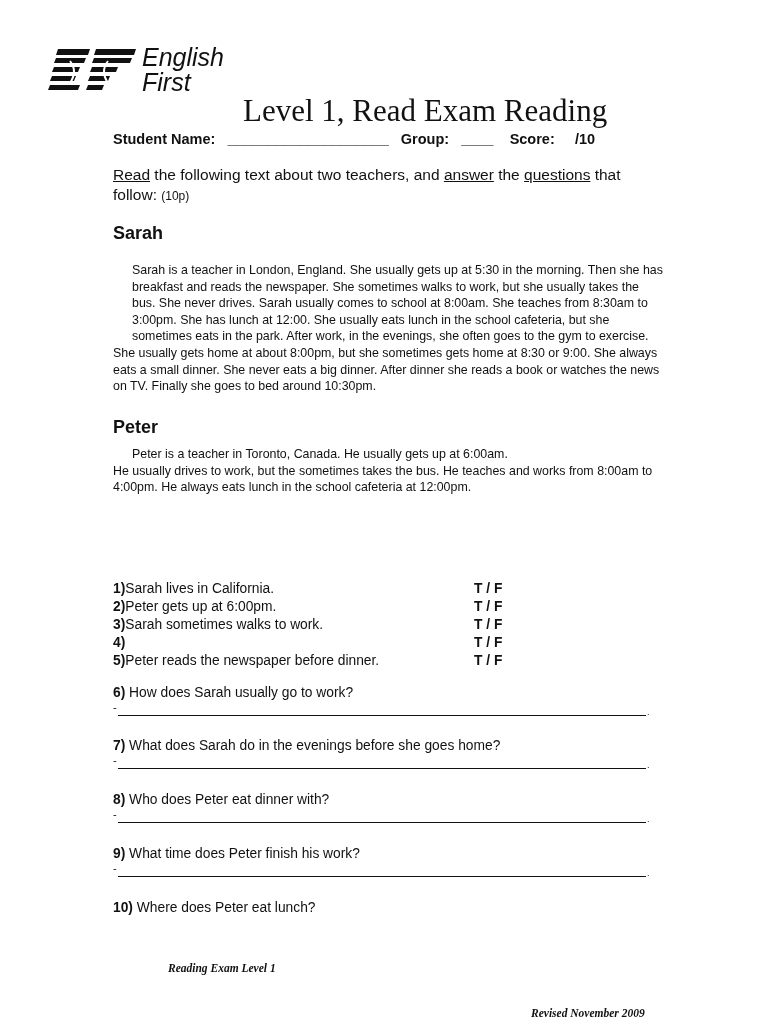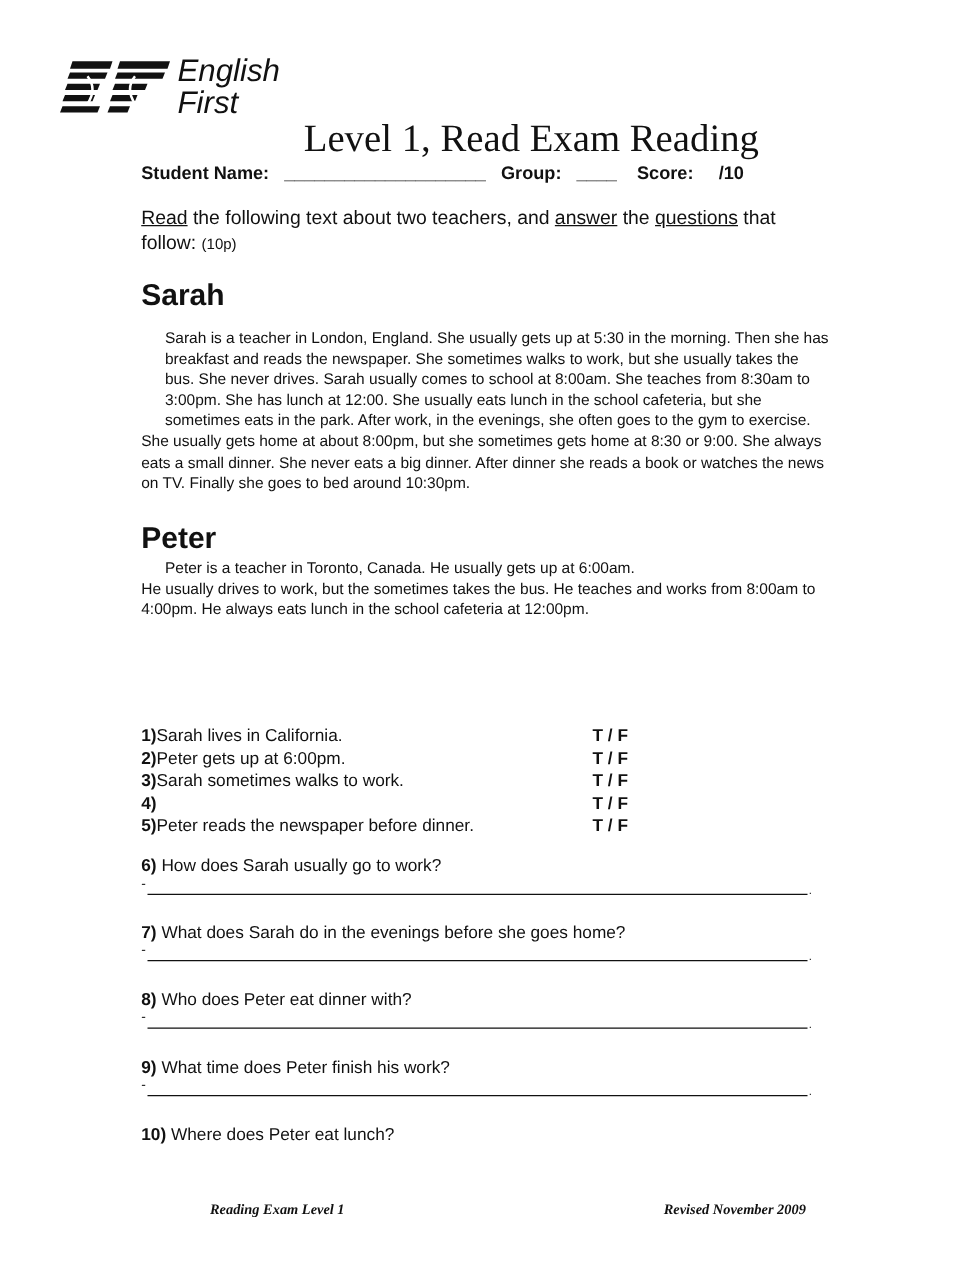--- a/index.html
+++ b/index.html
@@ -6,21 +6,21 @@
   body { width:768px; height:1024px; position:relative; overflow:hidden; color:#111; font-family:"Liberation Sans", sans-serif; }
   .logo { position:absolute; left:46px; top:45px; width:200px; height:55px; }
   .logo-mark { position:absolute; left:0; top:0; width:92px; height:52px; }
   .logo-text { position:absolute; left:96px; top:0; font-family:"Liberation Sans", sans-serif; font-style:italic; font-size:25px; line-height:25px; color:#111; }
   .title { position:absolute; left:243px; top:93px; font-family:"Liberation Serif", serif; font-size:31px; color:#111; white-space:nowrap; }
   .student-line { position:absolute; left:113px; top:131px; font-weight:bold; font-size:14.5px; white-space:nowrap; }
   .student-line span { white-space:pre; }
   .instr { position:absolute; left:113px; top:165px; width:545px; font-size:15.5px; line-height:20px; }
   .instr u { text-decoration:underline; }
   .instr .pts { font-size:12px; }
-  .h2 { position:absolute; left:113px; font-weight:bold; font-size:24px; }
+  .h2 { position:absolute; left:113px; font-weight:bold; font-size:18px; }
   .para { position:absolute; left:113px; width:550px; font-size:12.4px; line-height:16.6px; }
   .para p { margin:0; }
   .para .indent { padding-left:19px; }
   .tf { position:absolute; left:113px; top:580px; width:420px; font-size:13.8px; line-height:18px; }
   .tf-row { display:flex; position:relative; height:18px; }
   .tf-row .num { font-weight:bold; }
   .tf-row .ans { position:absolute; left:361px; font-weight:bold; }
   .q { position:absolute; left:113px; width:540px; font-size:13.8px; }
   .q .num { font-weight:bold; }
   .q .line { position:relative; height:18px; margin-top:3px; }
@@ -146,13 +146,13 @@
     <span class="dash">-</span>
     <span class="rule"></span>
     <span class="dot">.</span>
   </div>
 </div>
 <div class="q" style="top:900px;">
   <span class="num">10)</span><span> Where does Peter eat lunch?</span>
 </div>
 
 <div class="footer" style="left:168px;">Reading Exam Level 1</div>
-<div class="footer" style="left:531px;">Revised November 2009</div>
+<div class="footer" style="left:531px;margin-top:45px;">Revised November 2009</div>
 
 </body></html>

